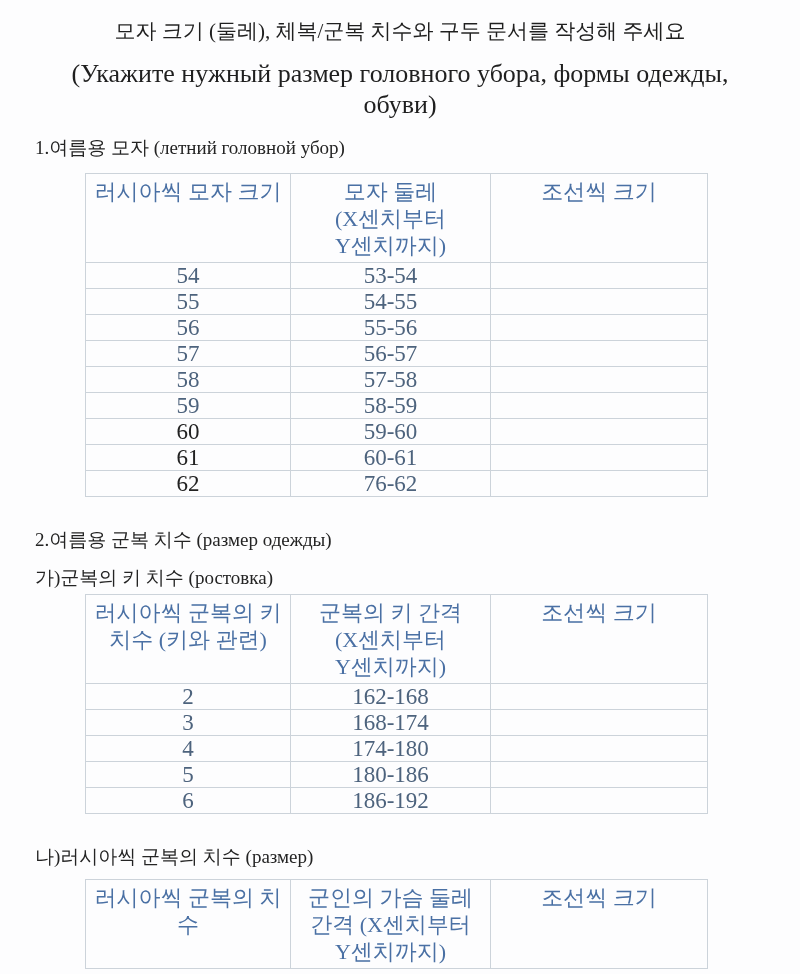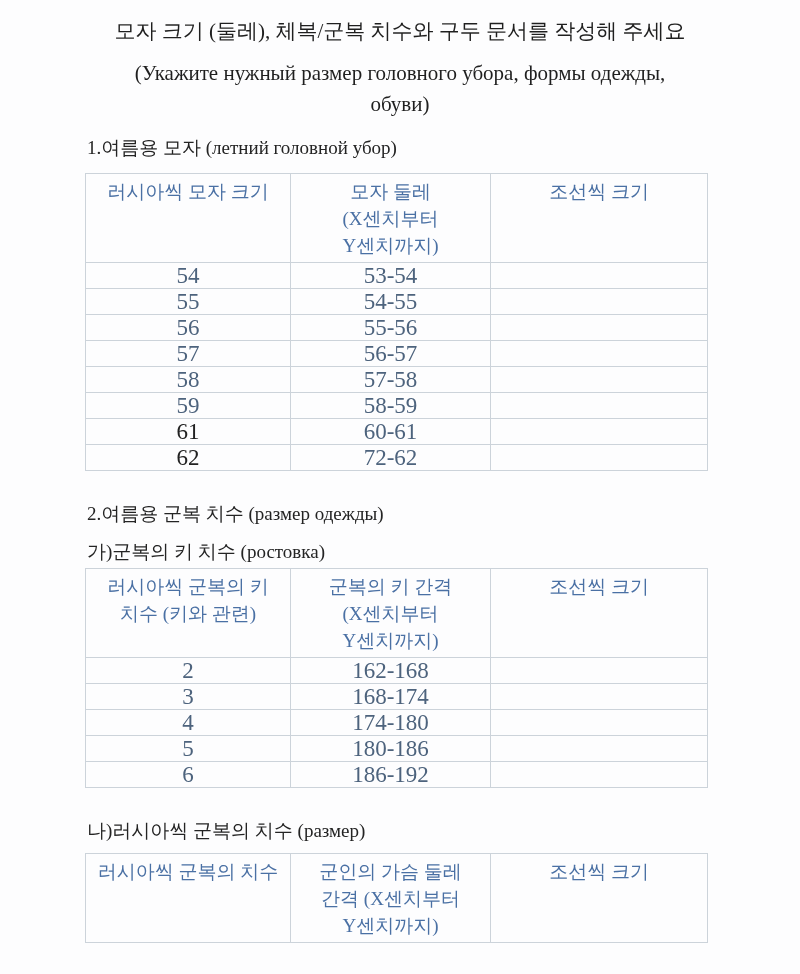--- a/index.html
+++ b/index.html
@@ -15,29 +15,29 @@
   .title {
     text-align: center;
     font-size: 21px;
     line-height: 30px;
     color: #1f1f1f;
     padding: 0 36px;
   }
   .subtitle {
     margin-top: 12px;
     text-align: center;
-    font-size: 21px;
+    font-size: 26px;
     line-height: 31px;
     color: #1f1f1f;
     white-space: pre-line;
     padding: 0 60px;
   }
 
   .section-heading {
-    margin-left: 87px;
+    margin-left: 35px;
     font-size: 19px;
     line-height: 24px;
     color: #242424;
   }
   .h1 { margin-top: 16px; }
   .h2 { margin-top: 31px; }
   .h2a { margin-top: 14px; }
   .h2b { margin-top: 31px; }
 
   table {
@@ -53,21 +53,21 @@
   col.c2 { width: 200px; }
   col.c3 { width: 217px; }
 
   th, td {
     border: 1px solid #ccd3da;
     text-align: center;
     font-weight: normal;
   }
   th {
     color: #4a70a4;
-    font-size: 19px;
+    font-size: 22px;
     line-height: 27px;
     vertical-align: top;
     padding: 4px 2px 3px 2px;
     white-space: pre-line;
   }
   td {
     color: #4d637d;
     font-size: 23px;
     height: 25.8px;
     line-height: 25px;
@@ -126,27 +126,32 @@
         <td>58</td>
         <td>57-58</td>
         <td></td>
       </tr>
       <tr>
         <td>59</td>
         <td>58-59</td>
         <td></td>
       </tr>
       <tr>
+        <td class="dark">60</td>
+        <td>59-60</td>
+        <td></td>
+      </tr>
+      <tr>
         <td class="dark">61</td>
         <td>60-61</td>
         <td></td>
       </tr>
       <tr>
         <td class="dark">62</td>
-        <td>72-62</td>
+        <td>76-62</td>
         <td></td>
       </tr>
     </tbody>
   </table>
 
   <div class="section-heading h2">2.여름용 군복 치수 (размер одежды)</div>
   <div class="section-heading h2a">가)군복의 키 치수 (ростовка)</div>
 
   <table class="t2">
     <colgroup>

